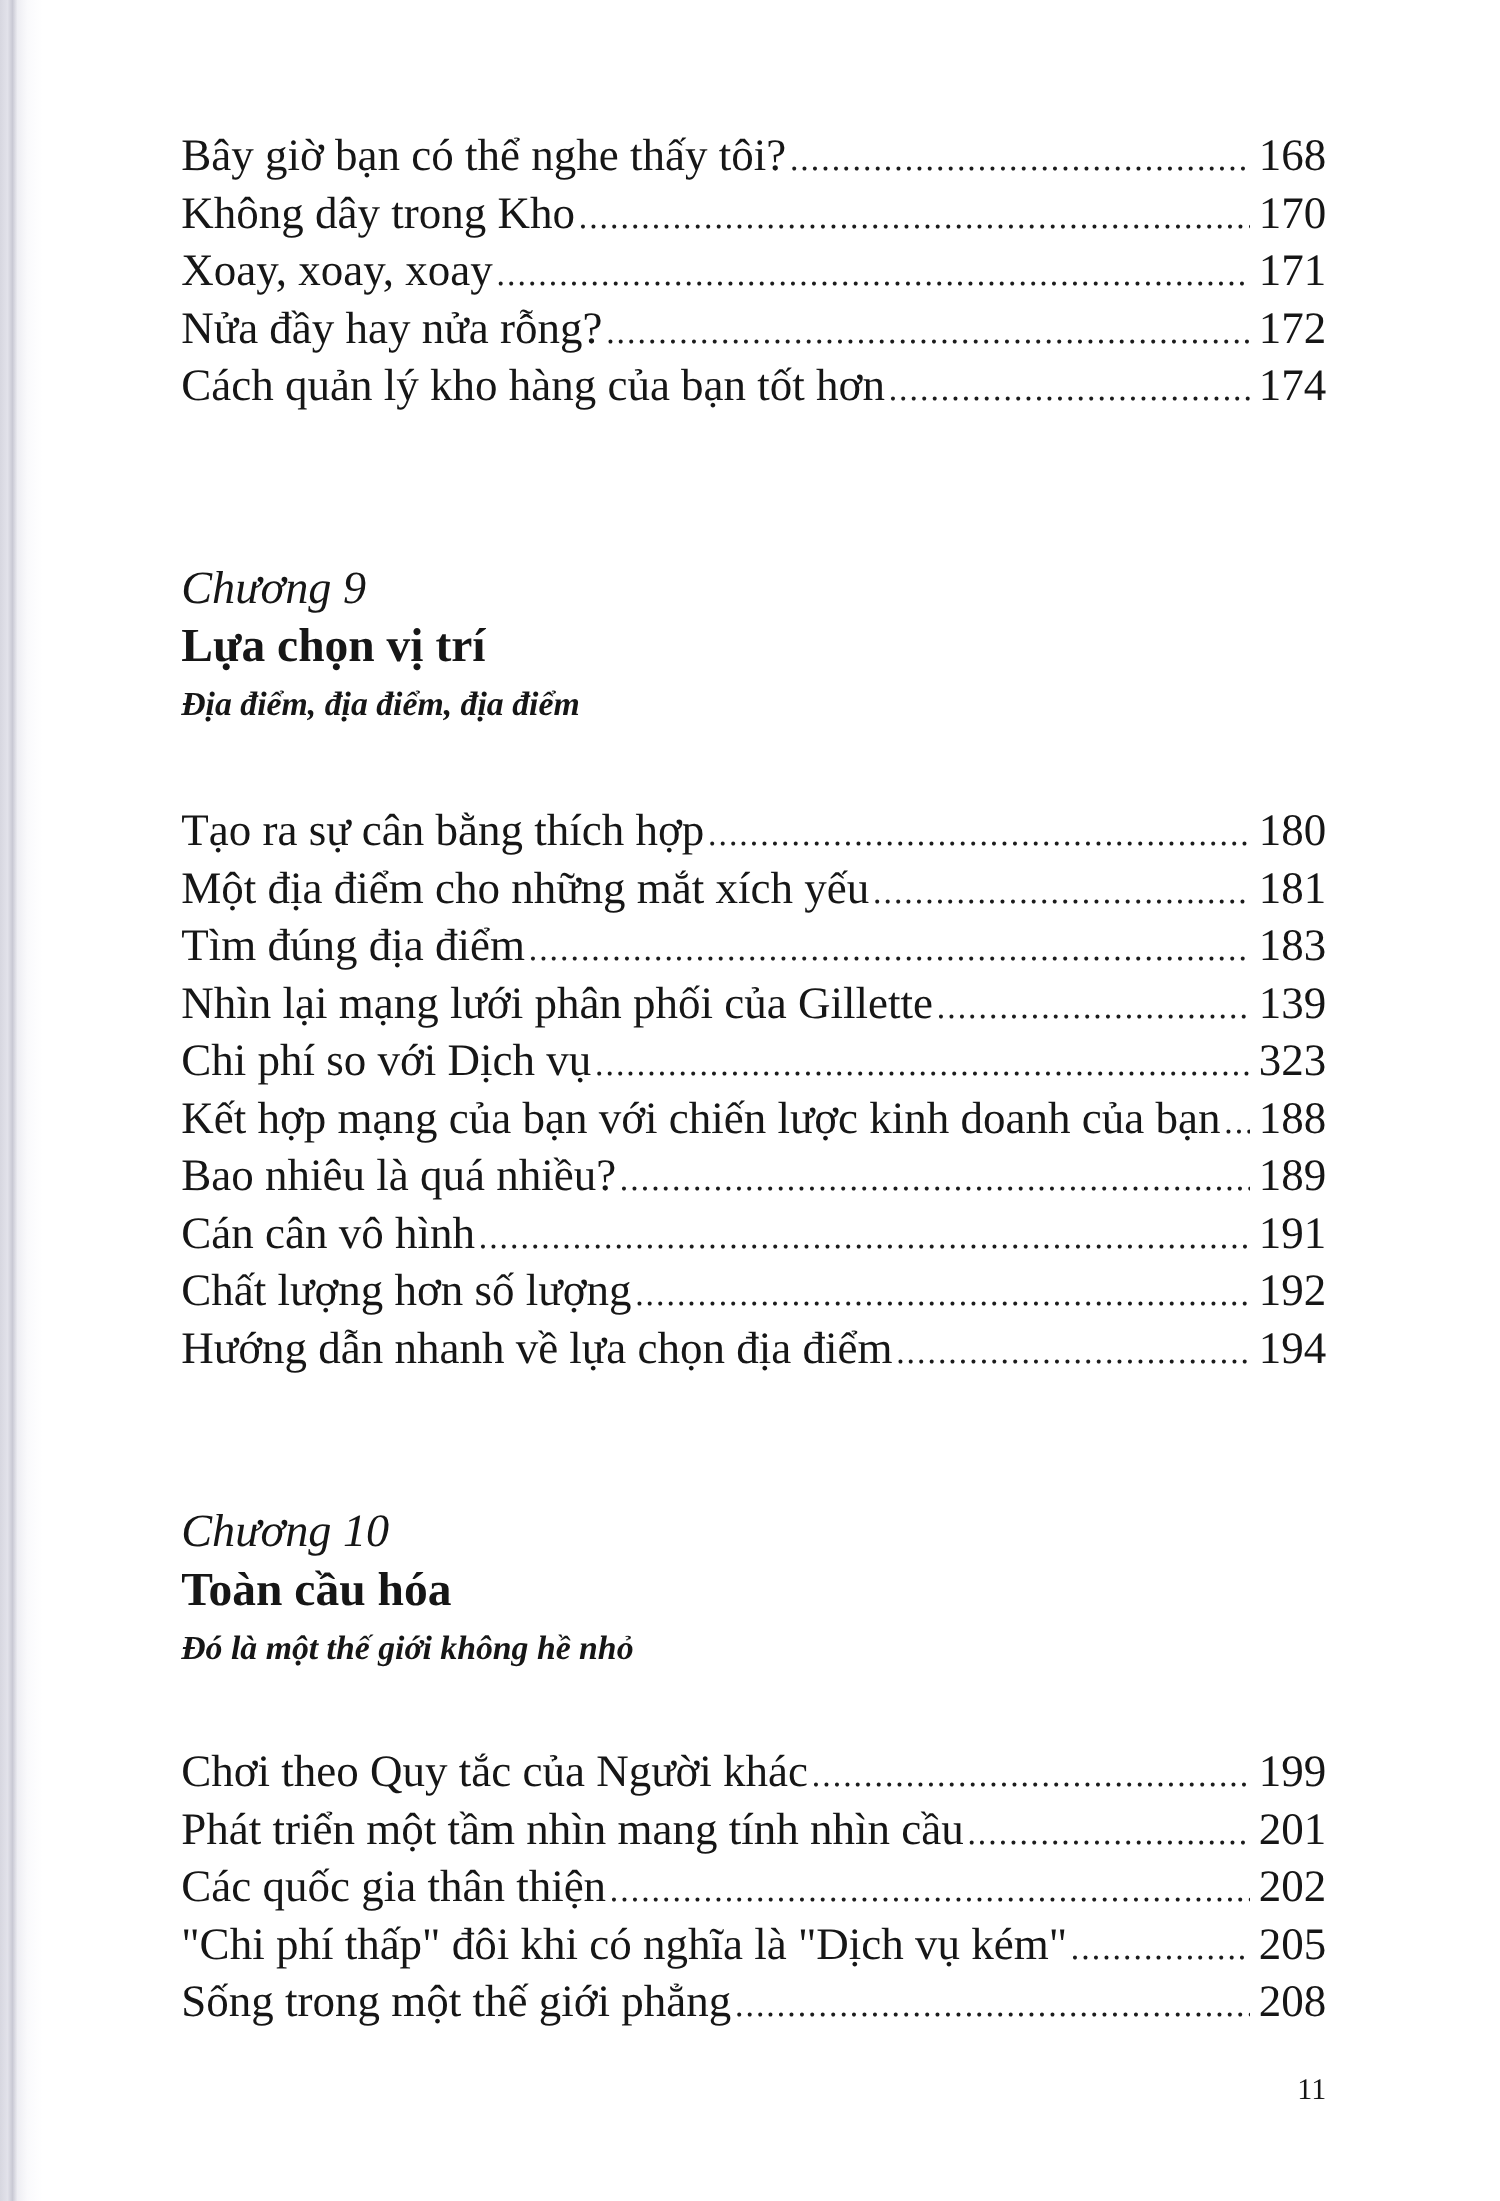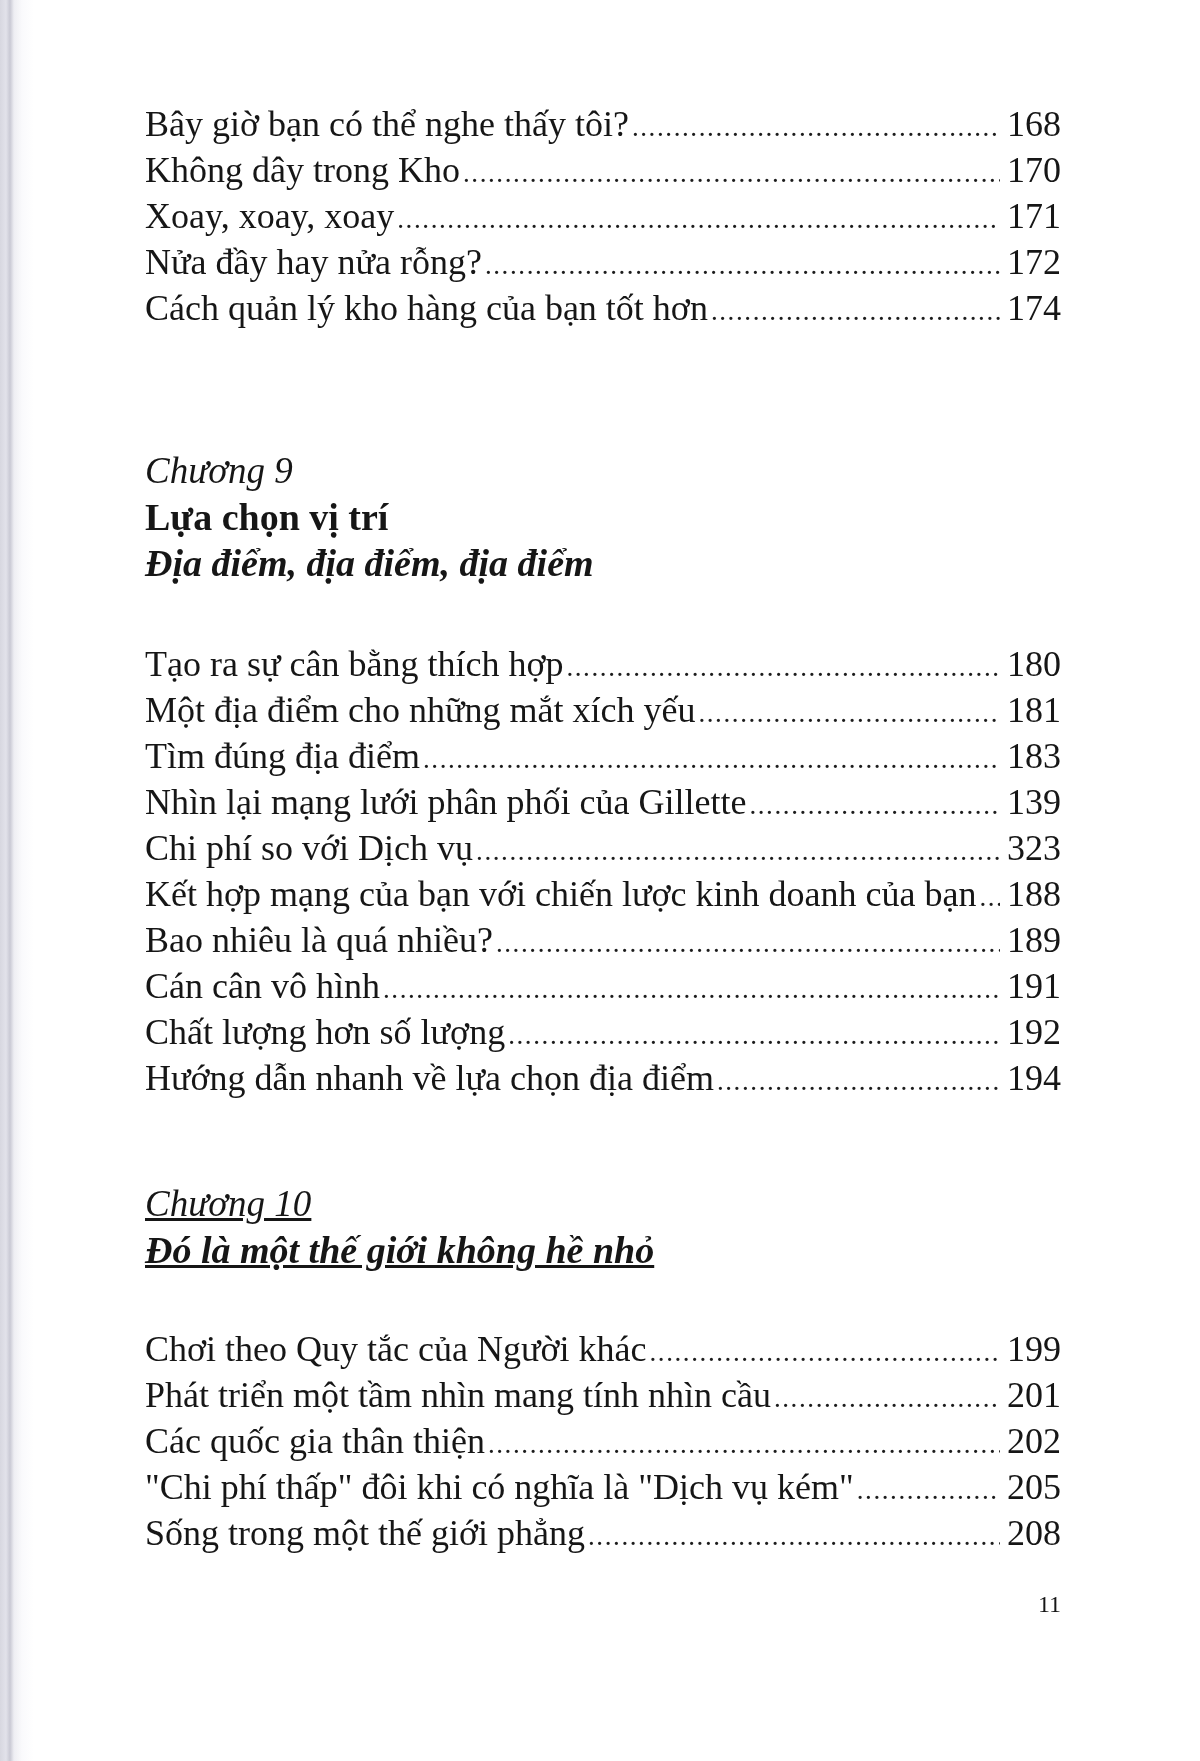--- a/index.html
+++ b/index.html
@@ -68,26 +68,26 @@
     line-height: 46px;
   }
   .chapter-heading .chapter-title {
     font-weight: bold;
     font-size: 38px;
     line-height: 46px;
   }
   .chapter-heading .chapter-subtitle {
     font-weight: bold;
     font-style: italic;
-    font-size: 38px;
+    font-size: 27px;
     line-height: 46px;
   }
   .heading-ch9 { margin-top: 117px; }
   .block-ch9   { margin-top: 55px; }
-  .heading-ch10{ margin-top: 80px; text-decoration: underline; }
+  .heading-ch10{ margin-top: 102px; }
   .block-ch10  { margin-top: 53px; }
   .folio {
     margin-top: 28px;
     text-align: right;
     font-size: 24px;
     line-height: 40px;
   }
 </style>
 </head>
 <body>
@@ -178,20 +178,21 @@
     </div>
     <div class="toc-row">
       <span class="toc-title">Hướng dẫn nhanh về lựa chọn địa điểm</span>
       <span class="leader"></span>
       <span class="toc-page">194</span>
     </div>
   </div>
 
   <div class="chapter-heading heading-ch10">
     <div class="chapter-label">Chương 10</div>
+    <div class="chapter-title">Toàn cầu hóa</div>
     <div class="chapter-subtitle">Đó là một thế giới không hề nhỏ</div>
   </div>
 
   <div class="toc-block block-ch10">
     <div class="toc-row">
       <span class="toc-title">Chơi theo Quy tắc của Người khác</span>
       <span class="leader"></span>
       <span class="toc-page">199</span>
     </div>
     <div class="toc-row">

